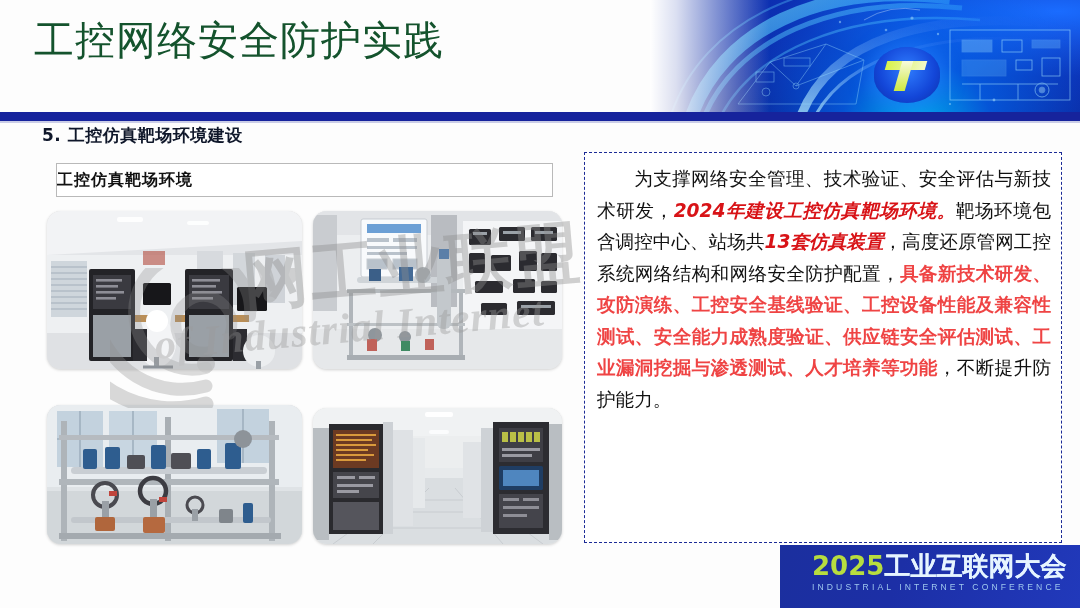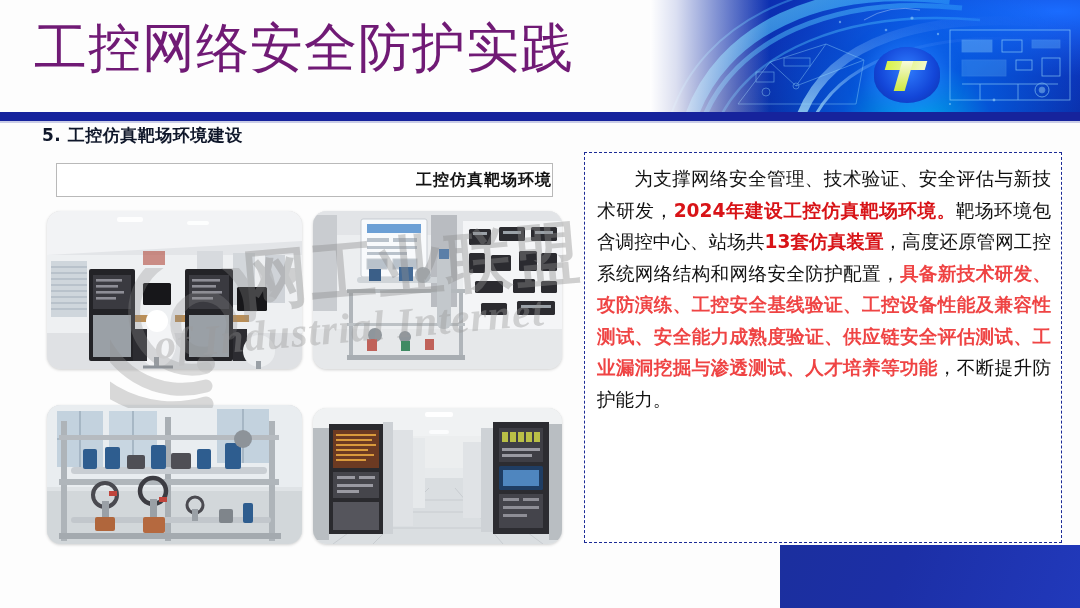--- a/index.html
+++ b/index.html
@@ -40,22 +40,22 @@
   }
   .header-art .logo-t:after{
     content:""; position:absolute; left:24px; top:14px; width:11px; height:30px;
     background:linear-gradient(180deg,#f7fbdd 0%, #cfe93f 100%);
     transform:skewX(-16deg);
   }
 
   
   .title{
     position:absolute; left:34px; top:18px;
-    font-size:53px; line-height:1.12; font-weight:400;
-    color:#701a75; letter-spacing:1px; white-space:nowrap;
+    font-size:40px; line-height:1.12; font-weight:400;
+    color:#14532d; letter-spacing:1px; white-space:nowrap;
     font-family:"DejaVu Sans","Liberation Sans",sans-serif;
   }
 
   
   .rule-navy{
     position:absolute; left:0; top:112px; width:100%; height:9px;
     background:#16239c;
   }
   .rule-navy:after{
     content:""; position:absolute; left:0; top:9px; width:100%; height:2px;
@@ -67,21 +67,21 @@
     position:absolute; left:42px; top:124px;
     font-size:17px; font-weight:700; color:#0f172a;
     letter-spacing:.5px; white-space:nowrap;
     font-family:"DejaVu Sans","Liberation Sans",sans-serif;
   }
 
   
   .caption-box{
     position:absolute; left:56px; top:163px; width:497px; height:34px;
     border:1px solid #b9b9b9; background:#ffffff;
-    display:flex; align-items:center; justify-content:flex-end;
+    display:flex; align-items:center; justify-content:flex-start;
   }
   .caption-box span{
     font-size:16px; font-weight:700; color:#111; letter-spacing:1px;
     font-family:"DejaVu Sans","Liberation Sans",sans-serif;
   }
 
   .photo-grid{ position:absolute; left:47px; top:211px; width:515px; height:333px; }
   .photo{
     position:absolute; border-radius:14px; overflow:hidden;
     box-shadow:0 1px 3px rgba(0,0,0,.18);
@@ -97,21 +97,21 @@
   .textbox{
     position:absolute; left:584px; top:152px; width:478px; height:391px;
     border:1.5px dashed #1b2a96; background:#ffffff;
     padding:10px 10px 8px 12px; overflow:hidden;
   }
   .body-text{
     font-size:18.6px; line-height:31.5px; color:#111; text-align:justify;
     text-justify:inter-ideograph; text-indent:2em;
     font-family:"DejaVu Sans","Liberation Sans",sans-serif;
   }
-  .body-text .hl{ color:#d81317; font-weight:700; }
+  .body-text .hl{ color:#d81317; font-weight:700;font-style:italic; }
   .body-text .bd{ font-weight:700; color:#ef4444; }
 
   
   .watermark{
     position:absolute; left:110px; top:222px; width:640px; height:185px;
     pointer-events:none; opacity:.40; z-index:5;
   }
   .watermark .wm-cn{
     position:absolute; left:132px; top:0px;
     font-size:66px; font-weight:800; color:#8d8d8d;
@@ -476,14 +476,18 @@
     </svg>
     <div class="wm-cn">网工业联盟</div>
     <div class="wm-en">of Industrial Internet</div>
   </div>
 
   <div class="textbox">
     <p class="body-text"><span>为支撑网络安全管理、技术验证、安全评估与新技术研发，</span><span class="hl">2024年建设工控仿真靶场环境。</span><span>靶场环境包含调控中心、站场共</span><span class="hl">13套仿真装置</span><span>，高度还原管网工控系统网络结构和网络安全防护配置，</span><span class="bd">具备新技术研发、攻防演练、工控安全基线验证、工控设备性能及兼容性测试、安全能力成熟度验证、供应链安全评估测试、工业漏洞挖掘与渗透测试、人才培养等功能</span><span>，不断提升防护能力。</span></p>
   </div>
 
   <div class="footer-band"></div>
+  <div class="conf-logo">
+    <div class="conf-main"><span class="yr">2025</span><span class="cn">工业互联网大会</span></div>
+    <div class="conf-sub">INDUSTRIAL INTERNET CONFERENCE</div>
+  </div>
 
 </div>
 
 </body></html>

